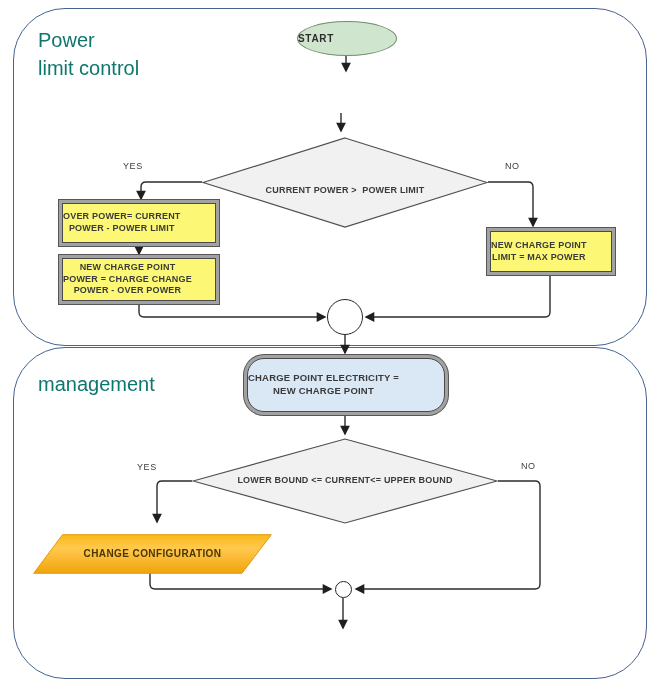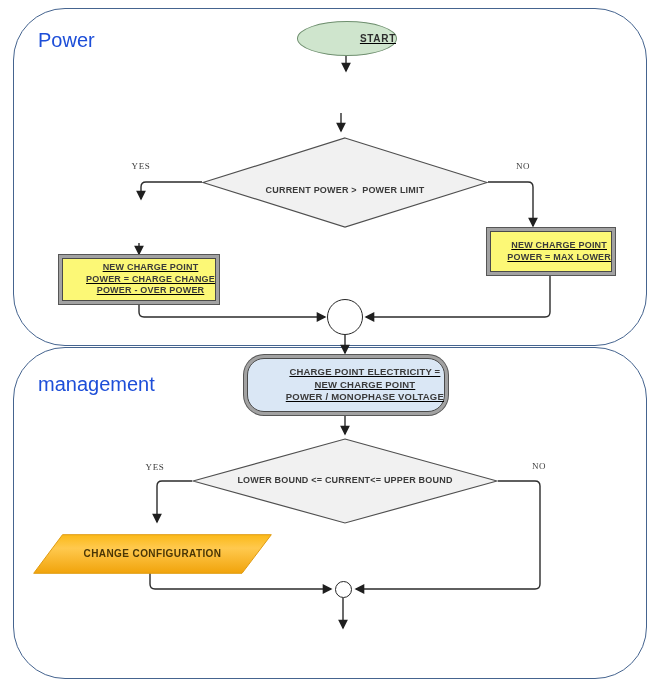--- a/index.html
+++ b/index.html
@@ -1,50 +1,51 @@
 <!DOCTYPE html>
 <html style="--container-border: #45648F; --terminal-fill: #CFE5CD; --terminal-border: #6F8F6F; --io-fill: #F7EDCE; --io-border: #BFA25F; --decision-fill: #F1F1F1; --decision-border: #4F4F4F; --process-fill: #FCF876; --process-alt-fill: #DAE7F5; --config-top: #FBB918; --config-mid: #FFC94E; --config-bottom: #F1A30B; --config-border: #E09B10;"><head>
 <meta charset="utf-8">
 <style>
   html,body{margin:0;padding:0;background:#fff;}
   .canvas{position:relative;width:659px;height:692px;background:#fff;overflow:hidden;
           font-family:"Liberation Sans",sans-serif;}
   .container{position:absolute;border:1.6px solid var(--container-border);border-radius:52px;background:#fff;}
   .container.top{left:13px;top:8px;width:632px;height:336px;}
   .container.bottom{left:13px;top:347px;width:632px;height:330px;}
-  .section-title{position:absolute;left:38px;font-size:20px;color:#1d4ed8;line-height:28px;}
+  .section-title{position:absolute;left:38px;font-size:20px;color:#0f766e;line-height:28px;}
   .section-title span{display:block;}
   .edges{position:absolute;left:0;top:0;z-index:2;pointer-events:none;}
   .edge{fill:none;stroke:#2b2b2b;stroke-width:1.4;}
-  .node{position:absolute;z-index:3;display:flex;align-items:center;justify-content:flex-end;text-decoration:underline;}
+  .node{position:absolute;z-index:3;display:flex;align-items:center;justify-content:flex-start;}
   .node-text{font-weight:700;font-size:9px;color:#3a3a3a;text-align:center;line-height:1.32;
              letter-spacing:.2px;position:relative;z-index:2;}
   .node-text span{display:block;}
   .pre{white-space:pre;margin-top:16px;}
   .terminal{border-radius:50%;background:var(--terminal-fill);border:1.3px solid var(--terminal-border);}
   .terminal .node-text{font-size:10px;letter-spacing:.7px;color:#2d2d2d;}
   .process{background:var(--process-fill);border:1px solid #4a4a4a;
            box-shadow:0 0 0 3px #a2a2a2,0 0 0 4px #565656;}
   .process.alt{background:var(--process-alt-fill);border-radius:17px;}
   .shape-svg{position:absolute;inset:0;width:100%;height:100%;z-index:1;}
   .overlay-text{position:absolute;inset:0;display:flex;align-items:center;justify-content:center;}
-  .edge-label{position:absolute;z-index:3;width:36px;text-align:center;font-size:9px;color:#3d3d3d;
-              letter-spacing:.6px;font-family:Liberation Serif, serif;}
+  .edge-label{position:absolute;z-index:3;width:36px;font-size:9px;color:#3d3d3d;
+              letter-spacing:.6px;}
   .config-text{color:#4a3605;font-size:10px;letter-spacing:.4px;}
 </style>
 </head>
 <body>
 
 <div class="canvas">
 
   <div class="container top"></div>
   <div class="container bottom"></div>
 
   <div class="section-title" style="top:26px;">
     <span>Power</span>
+    <span>limit control</span>
   </div>
   <div class="section-title" style="top:370px;">
     <span>management</span>
   </div>
 
   <svg class="edges" width="659" height="692">
     <defs>
       <marker id="arr" viewBox="0 0 10 10" refX="8.5" refY="5" markerWidth="9" markerHeight="7" orient="auto-start-reverse">
         <path d="M0,0 L10,5 L0,10 z" fill="#1f1f1f"></path>
       </marker>
@@ -76,43 +77,48 @@
 
   <div class="node" style="left:202px;top:137px;width:286px;height:91px;">
     <svg class="shape-svg" viewBox="0 0 286 91">
       <polygon points="143,1 285,45.5 143,90 1,45.5" fill="var(--decision-fill)" stroke="var(--decision-border)" stroke-width="1.2"></polygon>
     </svg>
     <div class="overlay-text">
         <div class="node-text pre">CURRENT POWER &gt;  POWER LIMIT</div>
       </div>
   </div>
 
+  <div class="node process" style="left:62px;top:203px;width:152px;height:38px;">
+    <div class="node-text">
+      <span>OVER POWER= CURRENT</span>
+      <span>POWER - POWER LIMIT</span>
+    </div>
+  </div>
 
   <div class="node process" style="left:62px;top:258px;width:152px;height:41px;">
     <div class="node-text">
       <span>NEW CHARGE POINT</span>
       <span>POWER = CHARGE CHANGE</span>
       <span>POWER - OVER POWER</span>
     </div>
   </div>
 
   <div class="node process" style="left:490px;top:231px;width:120px;height:39px;">
     <div class="node-text">
       <span>NEW CHARGE POINT</span>
-      <span>POWER = MAX LOWER</span>
+      <span>LIMIT = MAX POWER</span>
     </div>
   </div>
 
   <div class="node" style="left:327px;top:299px;width:36px;height:36px;border-radius:50%;background:#fff;border:1.4px solid #262626;box-sizing:border-box;"></div>
 
   <div class="node process alt" style="left:247px;top:358px;width:196px;height:52px;">
     <div class="node-text" style="font-size:9.5px;">
       <span>CHARGE POINT ELECTRICITY =</span>
       <span>NEW CHARGE POINT</span>
-      <span>POWER / MONOPHASE VOLTAGE</span>
     </div>
   </div>
 
   <div class="node" style="left:192px;top:438px;width:306px;height:86px;">
     <svg class="shape-svg" viewBox="0 0 306 86">
       <polygon points="153,1 305,43 153,85 1,43" fill="var(--decision-fill)" stroke="var(--decision-border)" stroke-width="1.2"></polygon>
     </svg>
     <div class="overlay-text">
         <div class="node-text">
       <span>LOWER BOUND &lt;= CURRENT&lt;= UPPER BOUND</span>

